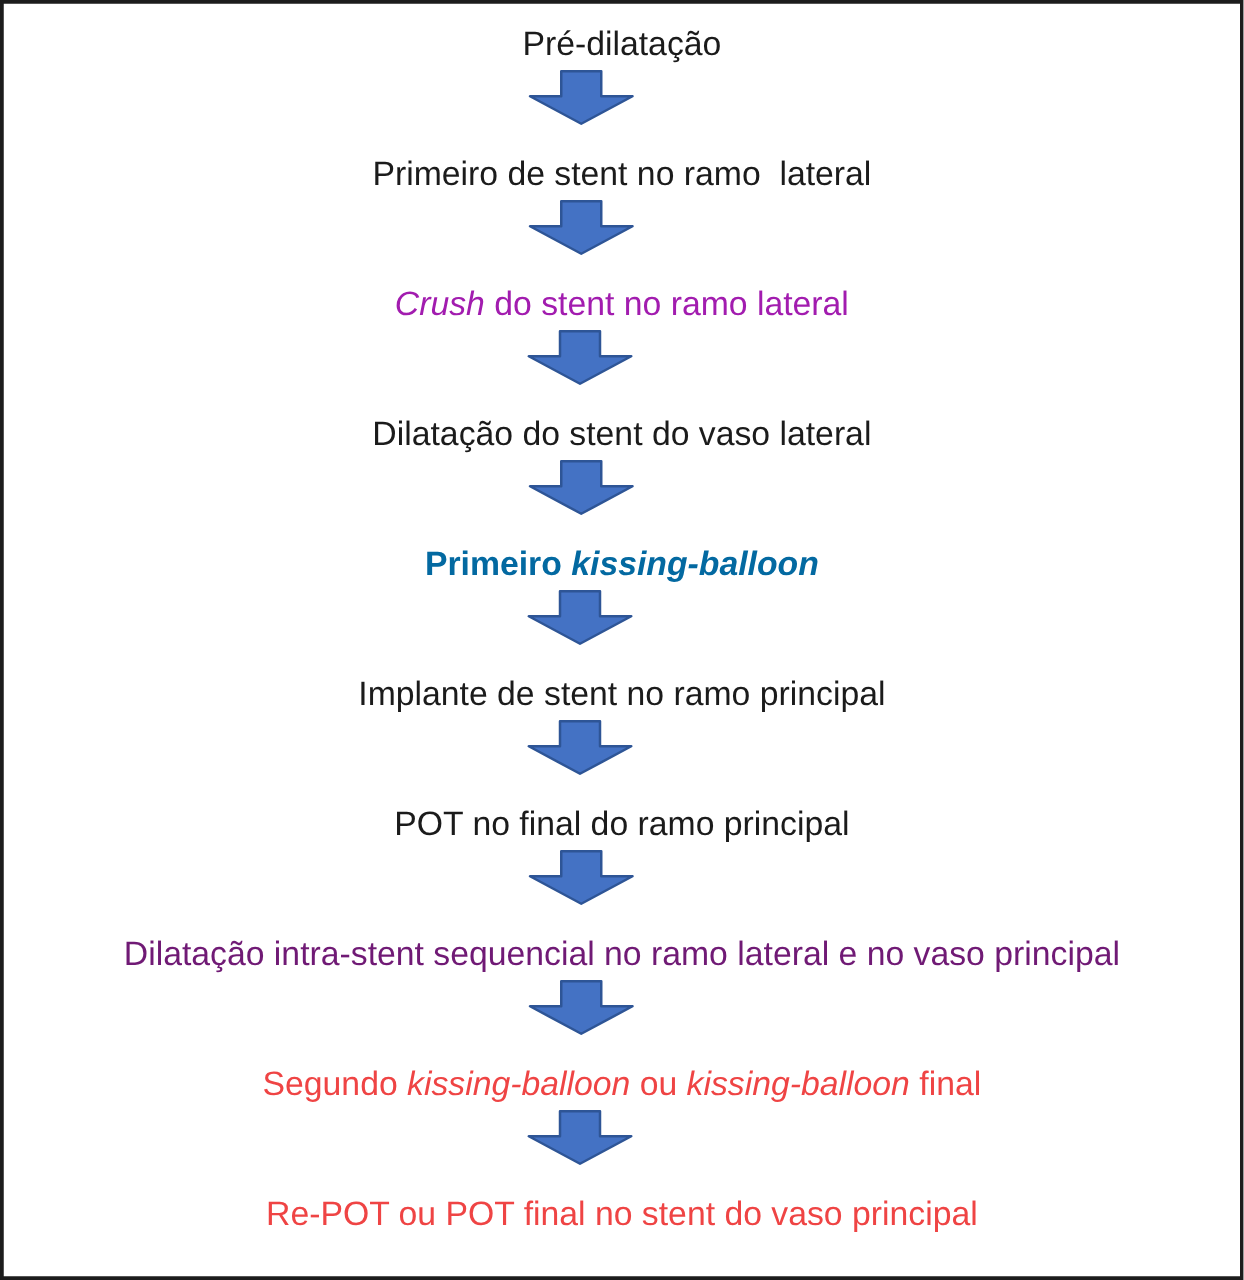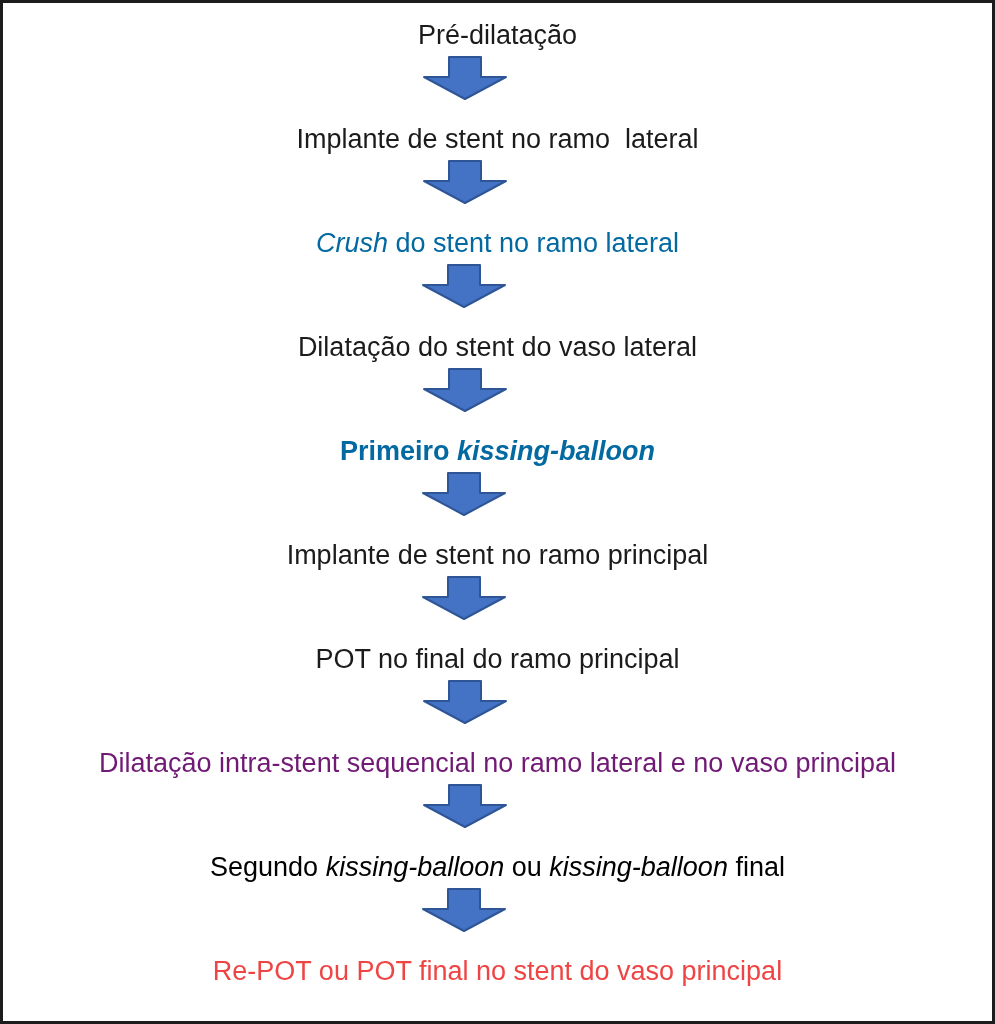--- a/index.html
+++ b/index.html
@@ -62,28 +62,28 @@
 <div class="page" style="background: rgb(255, 255, 255);">
   <div class="flow">
   <div class="step">
     <div class="step-label" style="color: rgb(27, 27, 27);"><span class="seg">Pré-dilatação</span></div>
     <svg class="arrow" width="88" height="45" viewBox="0 0 88 45" aria-hidden="true">
       <path d="M28 1 L60 1 L60 21 L85 21 L44 43 L3 21 L28 21 Z" fill="#4472c4" stroke="#2e5596" stroke-width="2" stroke-linejoin="round"></path>
     </svg>
   </div>
 
   <div class="step">
-    <div class="step-label" style="color: rgb(27, 27, 27);"><span class="seg">Implante de stent no ramo  lateral</span></div>
+    <div class="step-label" style="color: rgb(27, 27, 27);"><span class="seg">Primeiro de stent no ramo  lateral</span></div>
     <svg class="arrow" width="88" height="45" viewBox="0 0 88 45" aria-hidden="true">
       <path d="M28 1 L60 1 L60 21 L85 21 L44 43 L3 21 L28 21 Z" fill="#4472c4" stroke="#2e5596" stroke-width="2" stroke-linejoin="round"></path>
     </svg>
   </div>
 
   <div class="step">
-    <div class="step-label" style="color: #0369a1;"><span class="seg italic">Crush</span><span class="seg"> do stent no ramo lateral</span></div>
+    <div class="step-label" style="color: #a21caf;"><span class="seg italic">Crush</span><span class="seg"> do stent no ramo lateral</span></div>
     <svg class="arrow" width="88" height="45" viewBox="0 0 88 45" aria-hidden="true">
       <path d="M28 1 L60 1 L60 21 L85 21 L44 43 L3 21 L28 21 Z" fill="#4472c4" stroke="#2e5596" stroke-width="2" stroke-linejoin="round"></path>
     </svg>
   </div>
 
   <div class="step">
     <div class="step-label" style="color: rgb(27, 27, 27);"><span class="seg">Dilatação do stent do vaso lateral</span></div>
     <svg class="arrow" width="88" height="45" viewBox="0 0 88 45" aria-hidden="true">
       <path d="M28 1 L60 1 L60 21 L85 21 L44 43 L3 21 L28 21 Z" fill="#4472c4" stroke="#2e5596" stroke-width="2" stroke-linejoin="round"></path>
     </svg>
@@ -111,21 +111,21 @@
   </div>
 
   <div class="step">
     <div class="step-label" style="color: #701a75;"><span class="seg">Dilatação intra-stent sequencial no ramo lateral e no vaso principal</span></div>
     <svg class="arrow" width="88" height="45" viewBox="0 0 88 45" aria-hidden="true">
       <path d="M28 1 L60 1 L60 21 L85 21 L44 43 L3 21 L28 21 Z" fill="#4472c4" stroke="#2e5596" stroke-width="2" stroke-linejoin="round"></path>
     </svg>
   </div>
 
   <div class="step">
-    <div class="step-label" style="color: #000000;"><span class="seg">Segundo </span><span class="seg italic">kissing-balloon</span><span class="seg"> ou </span><span class="seg italic">kissing-balloon</span><span class="seg"> final</span></div>
+    <div class="step-label" style="color: #ef4444;"><span class="seg">Segundo </span><span class="seg italic">kissing-balloon</span><span class="seg"> ou </span><span class="seg italic">kissing-balloon</span><span class="seg"> final</span></div>
     <svg class="arrow" width="88" height="45" viewBox="0 0 88 45" aria-hidden="true">
       <path d="M28 1 L60 1 L60 21 L85 21 L44 43 L3 21 L28 21 Z" fill="#4472c4" stroke="#2e5596" stroke-width="2" stroke-linejoin="round"></path>
     </svg>
   </div>
 
   <div class="step">
     <div class="step-label" style="color: #ef4444;"><span class="seg">Re-POT ou POT final no stent do vaso principal</span></div>
 
   </div>
 </div>

